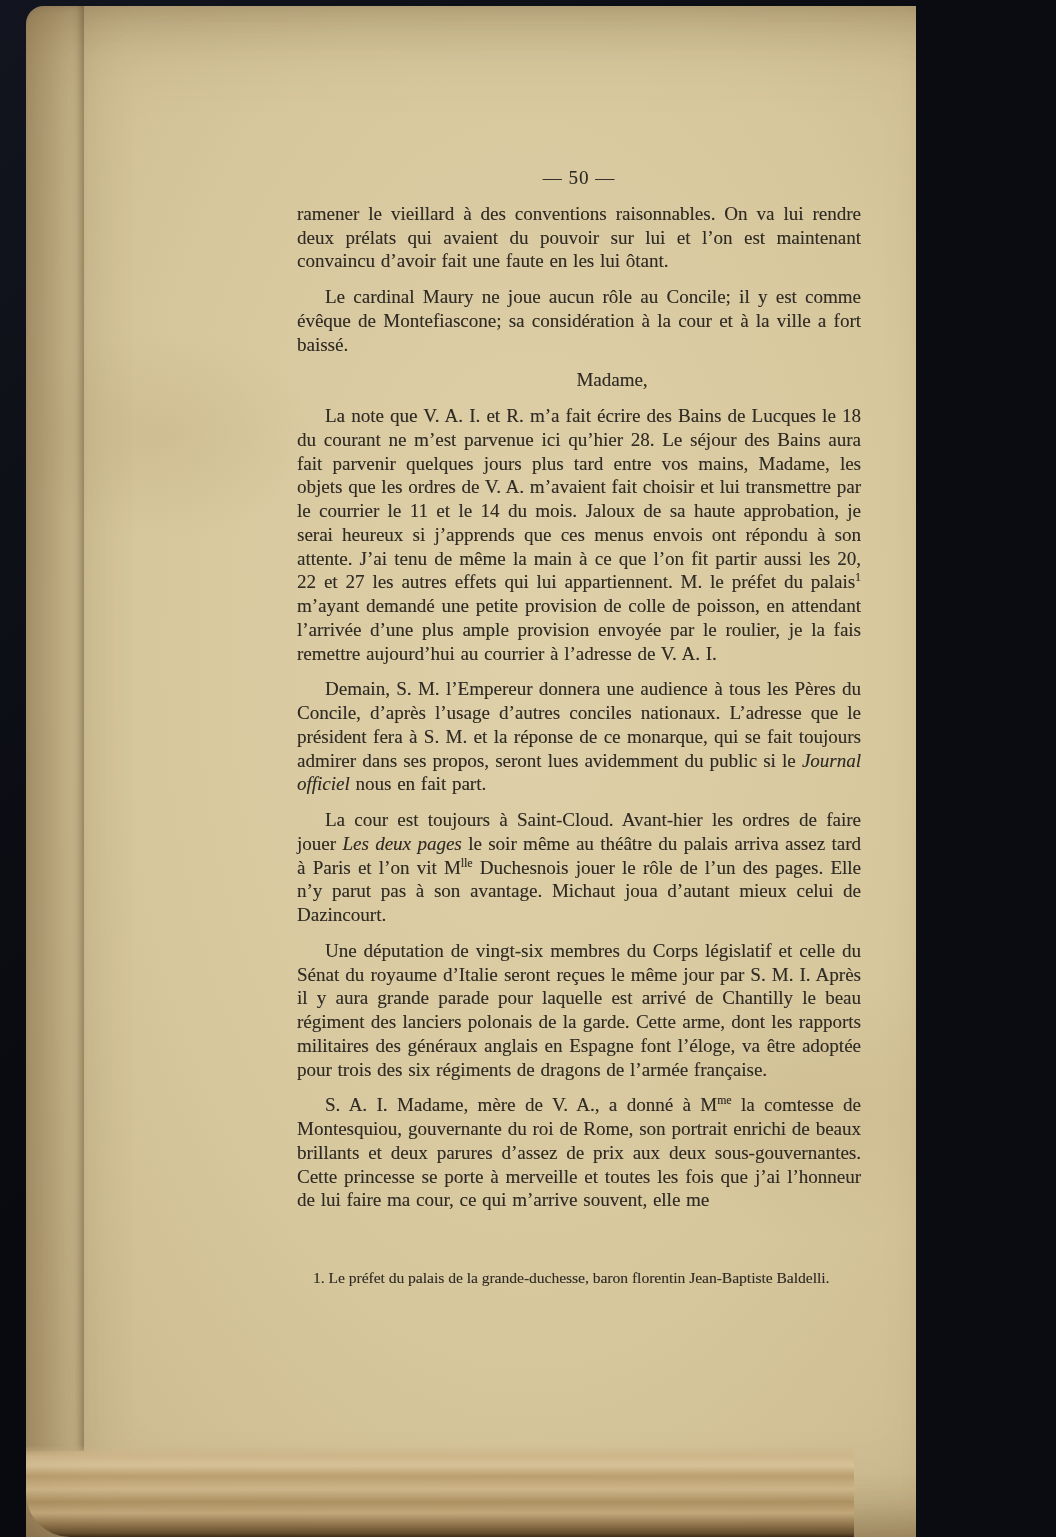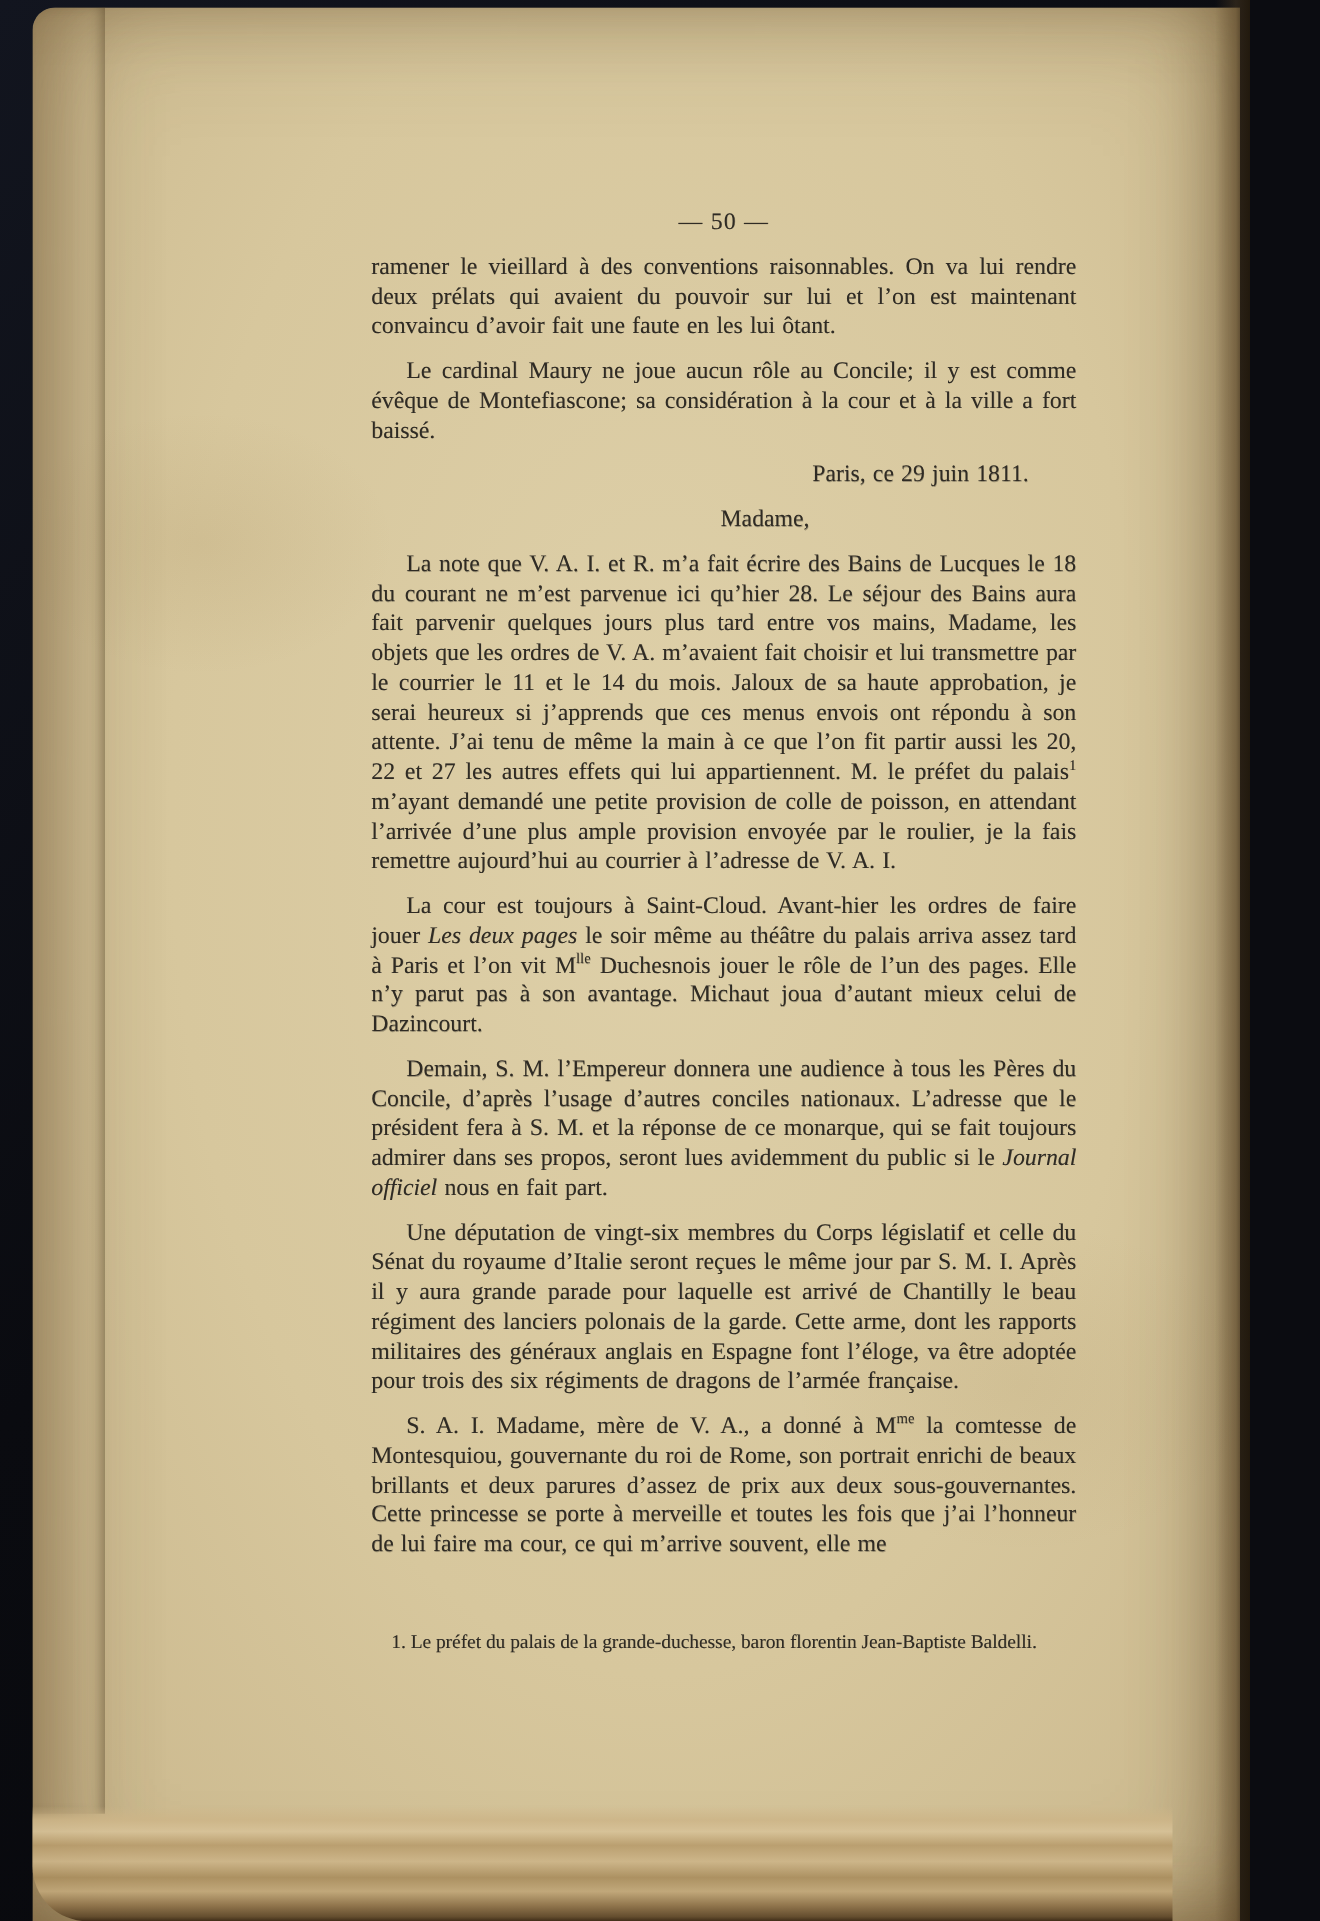--- a/index.html
+++ b/index.html
@@ -2,21 +2,21 @@
 <html><head>
 <meta charset="utf-8">
 <style>
   html, body {
     margin: 0;
     padding: 0;
     background: #0b0c11;
   }
   .scan {
     position: relative;
-    width: 1000px;
+    width: 916px;
     height: 1537px;
     overflow: hidden;
     background: linear-gradient(135deg, #12151f 0%, #0a0b10 45%, #06070a 100%);
     font-family: "Liberation Serif", "DejaVu Serif", serif;
   }
   
   .main-page {
     position: absolute;
     left: 26px;
     top: 6px;
@@ -141,25 +141,24 @@
 </head>
 <body>
 
 <div class="scan">
   <div class="main-page">
     <div class="text-block">
       <div class="page-number">— 50 —</div>
 
       <p class="para continuation"><span>ramener le vieillard à des conventions raisonnables. On va lui rendre deux prélats qui avaient du pouvoir sur lui et l’on est maintenant convaincu d’avoir fait une faute en les lui ôtant.</span></p>
         <p class="para body"><span>Le cardinal Maury ne joue aucun rôle au Concile; il y est comme évêque de Montefiascone; sa considération à la cour et à la ville a fort baissé.</span></p>
-        <p class="para dateline"><span>Paris, ce 29 juin 1811.</span></p>
         <p class="para salutation"><span>Madame,</span></p>
         <p class="para body"><span>La note que V. A. I. et R. m’a fait écrire des Bains de Lucques le 18 du courant ne m’est parvenue ici qu’hier 28. Le séjour des Bains aura fait parvenir quelques jours plus tard entre vos mains, Madame, les objets que les ordres de V. A. m’avaient fait choisir et lui transmettre par le courrier le 11 et le 14 du mois. Jaloux de sa haute approbation, je serai heureux si j’apprends que ces menus envois ont répondu à son attente. J’ai tenu de même la main à ce que l’on fit partir aussi les 20, 22 et 27 les autres effets qui lui appartiennent. M. le préfet du palais</span><sup>1</sup><span> m’ayant demandé une petite provision de colle de poisson, en attendant l’arrivée d’une plus ample provision envoyée par le roulier, je la fais remettre aujourd’hui au courrier à l’adresse de V. A. I.</span></p>
+        <p class="para body"><span>Demain, S. M. l’Empereur donnera une audience à tous les Pères du Concile, d’après l’usage d’autres conciles nationaux. L’adresse que le président fera à S. M. et la réponse de ce monarque, qui se fait toujours admirer dans ses propos, seront lues avidemment du public si le </span><em>Journal officiel</em><span> nous en fait part.</span></p>
         <p class="para body"><span>La cour est toujours à Saint-Cloud. Avant-hier les ordres de faire jouer </span><em>Les deux pages</em><span> le soir même au théâtre du palais arriva assez tard à Paris et l’on vit M</span><sup>lle</sup><span> Duchesnois jouer le rôle de l’un des pages. Elle n’y parut pas à son avantage. Michaut joua d’autant mieux celui de Dazincourt.</span></p>
-        <p class="para body"><span>Demain, S. M. l’Empereur donnera une audience à tous les Pères du Concile, d’après l’usage d’autres conciles nationaux. L’adresse que le président fera à S. M. et la réponse de ce monarque, qui se fait toujours admirer dans ses propos, seront lues avidemment du public si le </span><em>Journal officiel</em><span> nous en fait part.</span></p>
         <p class="para body"><span>Une députation de vingt-six membres du Corps législatif et celle du Sénat du royaume d’Italie seront reçues le même jour par S. M. I. Après il y aura grande parade pour laquelle est arrivé de Chantilly le beau régiment des lanciers polonais de la garde. Cette arme, dont les rapports militaires des généraux anglais en Espagne font l’éloge, va être adoptée pour trois des six régiments de dragons de l’armée française.</span></p>
         <p class="para body"><span>S. A. I. Madame, mère de V. A., a donné à M</span><sup>me</sup><span> la comtesse de Montesquiou, gouvernante du roi de Rome, son portrait enrichi de beaux brillants et deux parures d’assez de prix aux deux sous-gouvernantes. Cette princesse se porte à merveille et toutes les fois que j’ai l’honneur de lui faire ma cour, ce qui m’arrive souvent, elle me</span></p>
         <p class="footnote"><span>1. Le préfet du palais de la grande-duchesse, baron florentin Jean-Baptiste Baldelli.</span></p>
     </div>
   </div>
   <div class="left-stack"></div>
   <div class="bottom-stack"></div>
   <div class="gutter"></div>
   <div class="right-page"></div>
 </div>

